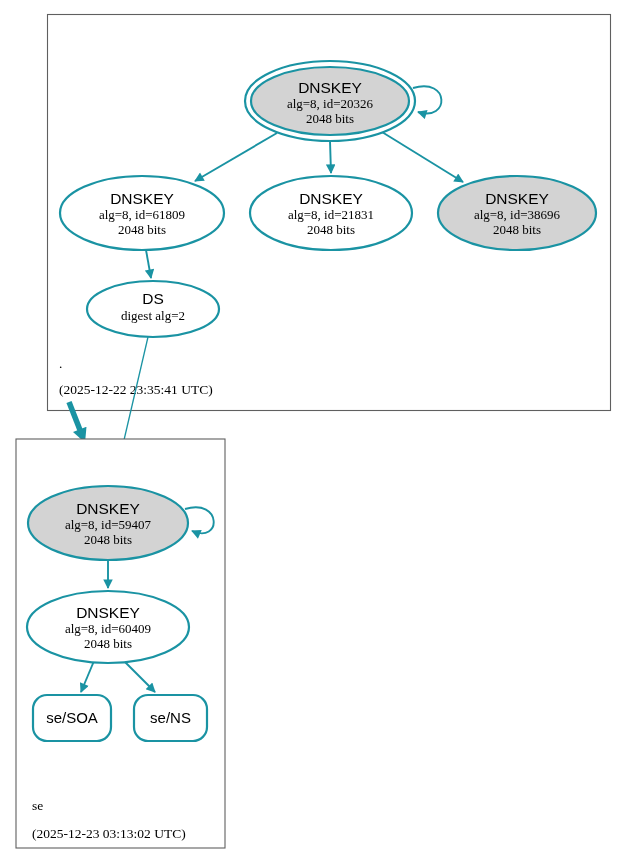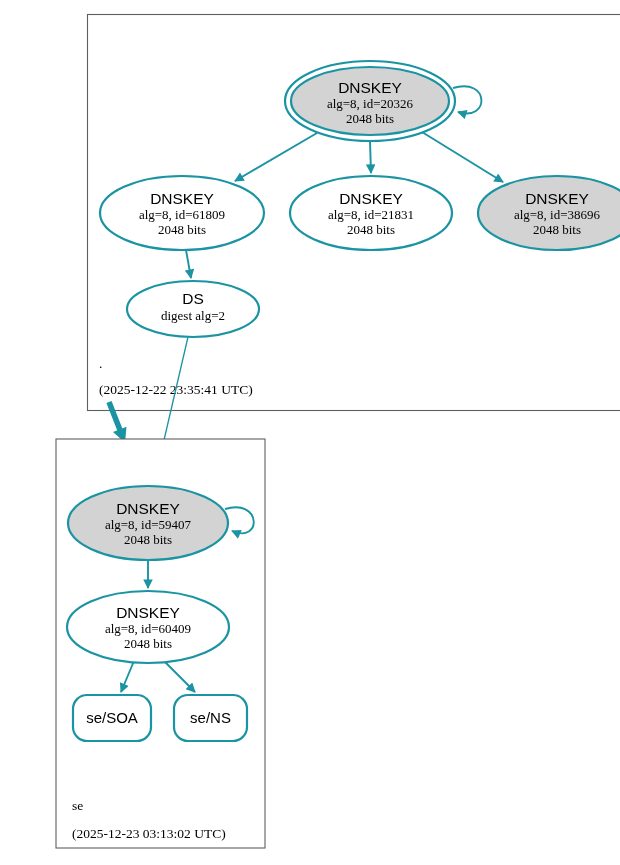--- a/index.html
+++ b/index.html
@@ -1,16 +1,16 @@
 <!DOCTYPE html>
 <html><head>
 <meta charset="utf-8">
 <style>
   html, body { margin: 0; padding: 0; background: #ffffff; }
-  .stage { width: 568px; height: 865px; position: relative; margin-left: 40px; }
+  .stage { width: 568px; height: 865px; position: relative; }
   svg { display: block; }
   .zonebox { fill: #ffffff; stroke: #5f5f5f; stroke-width: 1.1; }
   .node { stroke: #1a93a3; stroke-width: 2.2; }
   .fill-gray { fill: #d3d3d3; }
   .fill-white { fill: #ffffff; }
   .edge { stroke: #1a93a3; stroke-width: 1.9; fill: none; }
   .edge-thin { stroke-width: 1.3; }
   .edge-thick { stroke-width: 5.5; }
   .arrowfill { fill: #1a93a3; }
   text { fill: #000000; }

